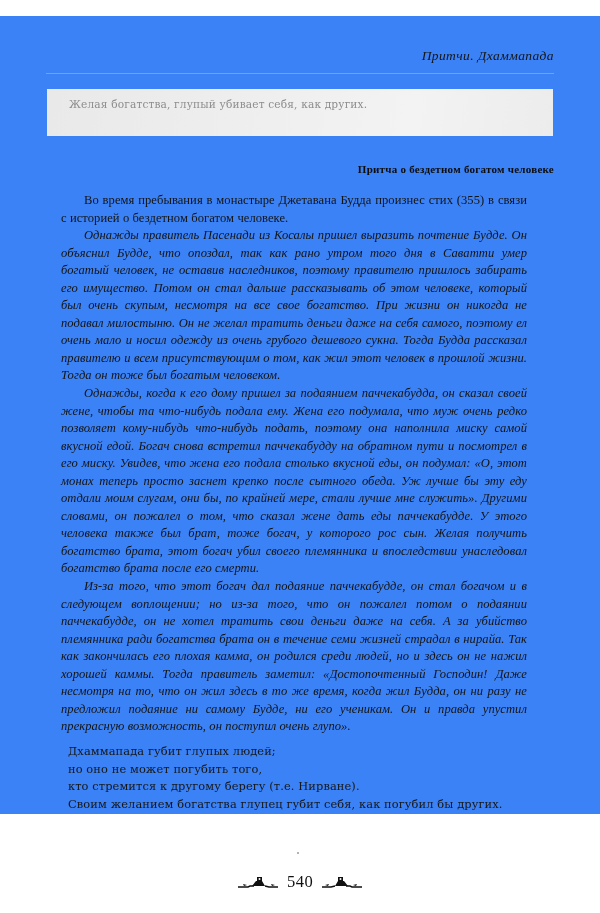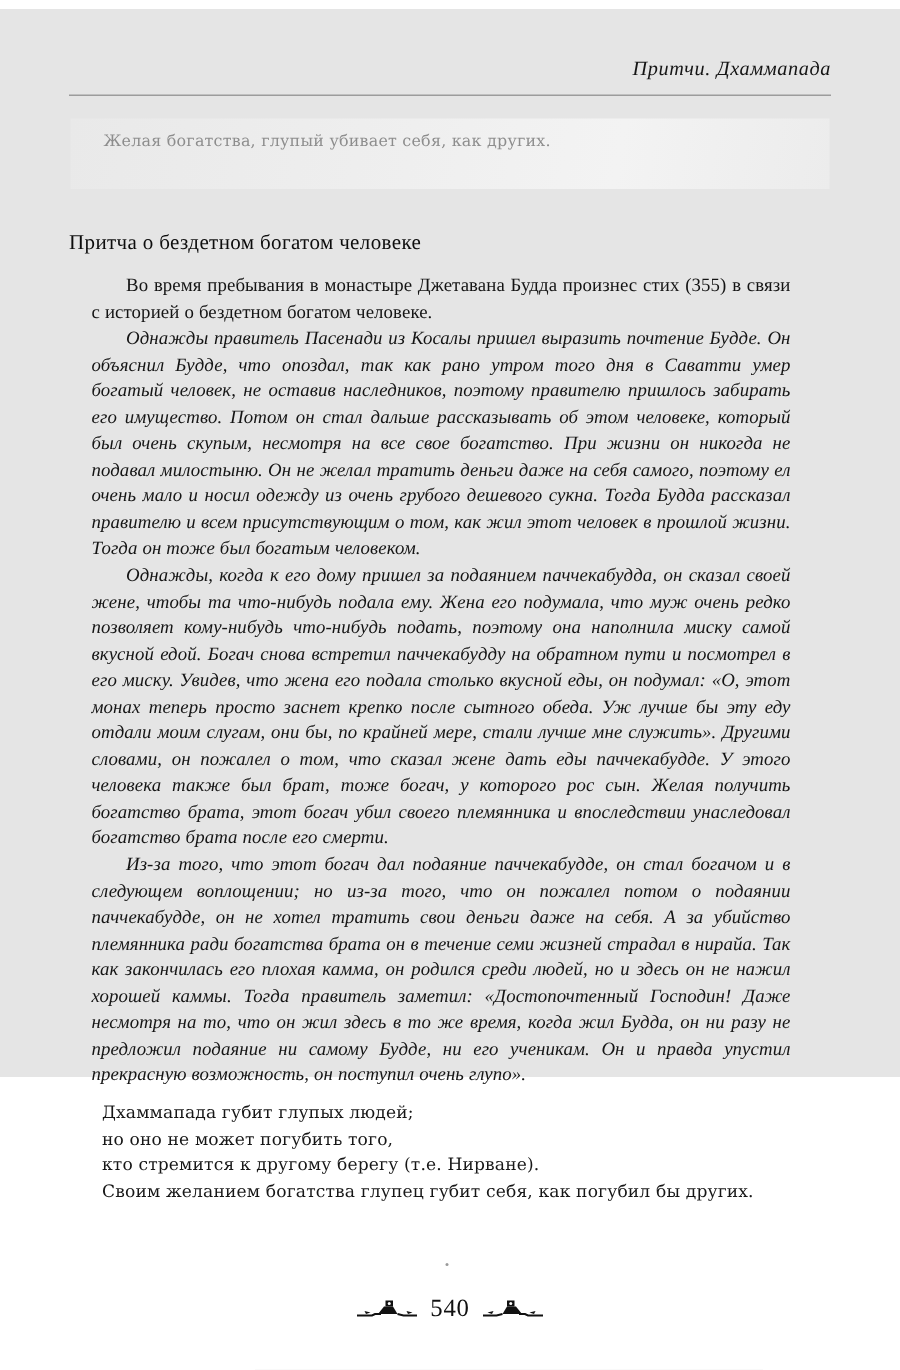--- a/index.html
+++ b/index.html
@@ -11,24 +11,24 @@
     width: 600px;
     height: 913px;
     position: relative;
     font-family: "Liberation Serif", "DejaVu Serif", serif;
     color: #1a1a1a;
     overflow: hidden;
   }
 
   .page {
     position: absolute;
-    left: 0; top: 6px;
+    left: 0; top: 16px;
     width: 600px;
-    height: 712px;
-    background: #e5e5e5;
+    height: 798px;
+    background: #3b82f6;
   }
 
   
   .running-header {
     position: absolute;
     left: 46px;
     top: 32px;
     width: 508px;
     text-align: right;
     font-style: italic;
@@ -65,23 +65,23 @@
     letter-spacing: 0.15px;
     white-space: nowrap;
   }
 
   
   .story-title {
     position: absolute;
     left: 46px;
     top: 140px;
     width: 508px;
-    text-align: left;
-    font-weight: normal;
-    font-size: 14px;
+    text-align: right;
+    font-weight: bold;
+    font-size: 11px;
     letter-spacing: 0.25px;
     color: #0d0d0d;
   }
 
   
   .body-block {
     position: absolute;
     left: 61px;
     top: 176px;
     width: 478px;

